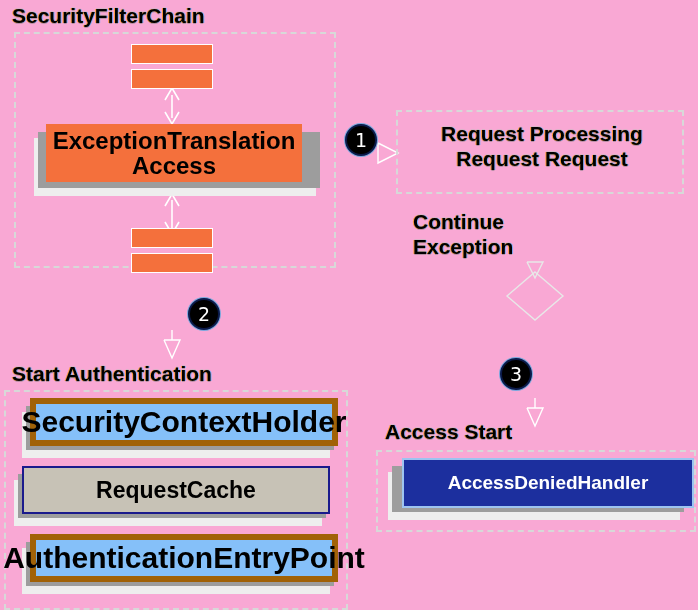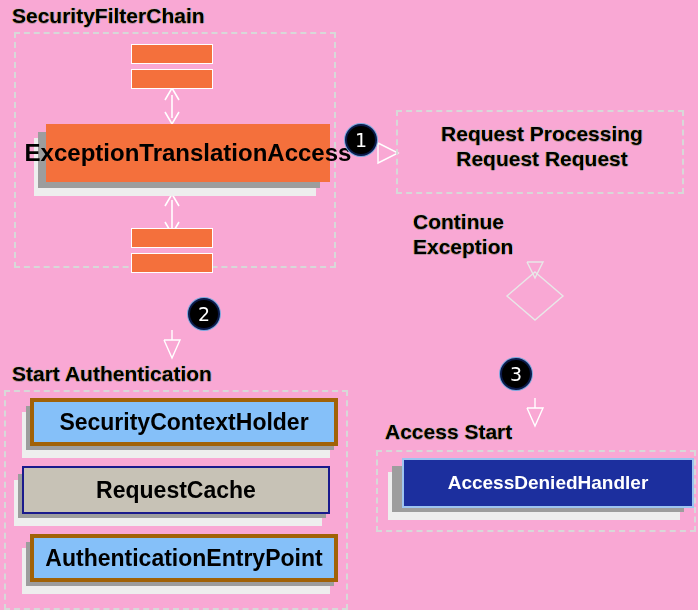--- a/index.html
+++ b/index.html
@@ -66,23 +66,23 @@
     border: 1px solid #f4703c;
     color: #000000;
     font-size: 24px;
   }
   .node.orange-bar {
     background: #f4703c;
     border: 1px solid #ffffff;
   }
   .node.lightblue {
     background: #85c0f9;
-    border: 4px solid #a16207;
-    color: #000000;
-    font-size: 23px;
+    border: 6px solid #a16207;
+    color: #000000;
+    font-size: 30px;
   }
   .node.tan {
     background: #c7c2b6;
     border: 2px solid #1a1a8c;
     color: #000000;
     font-size: 23px;
   }
   .node.navy {
     background: #1c2f9e;
     border: 2px solid #9dc4f0;
@@ -163,21 +163,21 @@
   <div class="node-wrap" style="left:131px; top:44px; width:82px; height:20px;">
     <div class="node orange-bar" style="left:0; top:0; width:82px; height:20px;"></div>
   </div>
   <div class="node-wrap" style="left:131px; top:69px; width:82px; height:20px;">
     <div class="node orange-bar" style="left:0; top:0; width:82px; height:20px;"></div>
   </div>
 
   <div class="node-wrap" style="left:28px; top:124px; width:292px; height:72px;">
     <div class="node-shadow-far" style="left:6px;  top:14px; width:282px; height:58px;"></div>
     <div class="node-shadow-near" style="left:10px; top:8px;  width:282px; height:56px;"></div>
-    <div class="node orange" style="left:18px; top:0; width:284px; height:58px; flex-direction:row;">
+    <div class="node orange" style="left:18px; top:0; width:256px; height:58px; flex-direction:column;">
       <span>ExceptionTranslation</span>
       <span>Access</span>
     </div>
   </div>
 
   <div class="node-wrap" style="left:131px; top:228px; width:82px; height:20px;">
     <div class="node orange-bar" style="left:0; top:0; width:82px; height:20px;"></div>
   </div>
   <div class="node-wrap" style="left:131px; top:253px; width:82px; height:20px;">
     <div class="node orange-bar" style="left:0; top:0; width:82px; height:20px;"></div>

